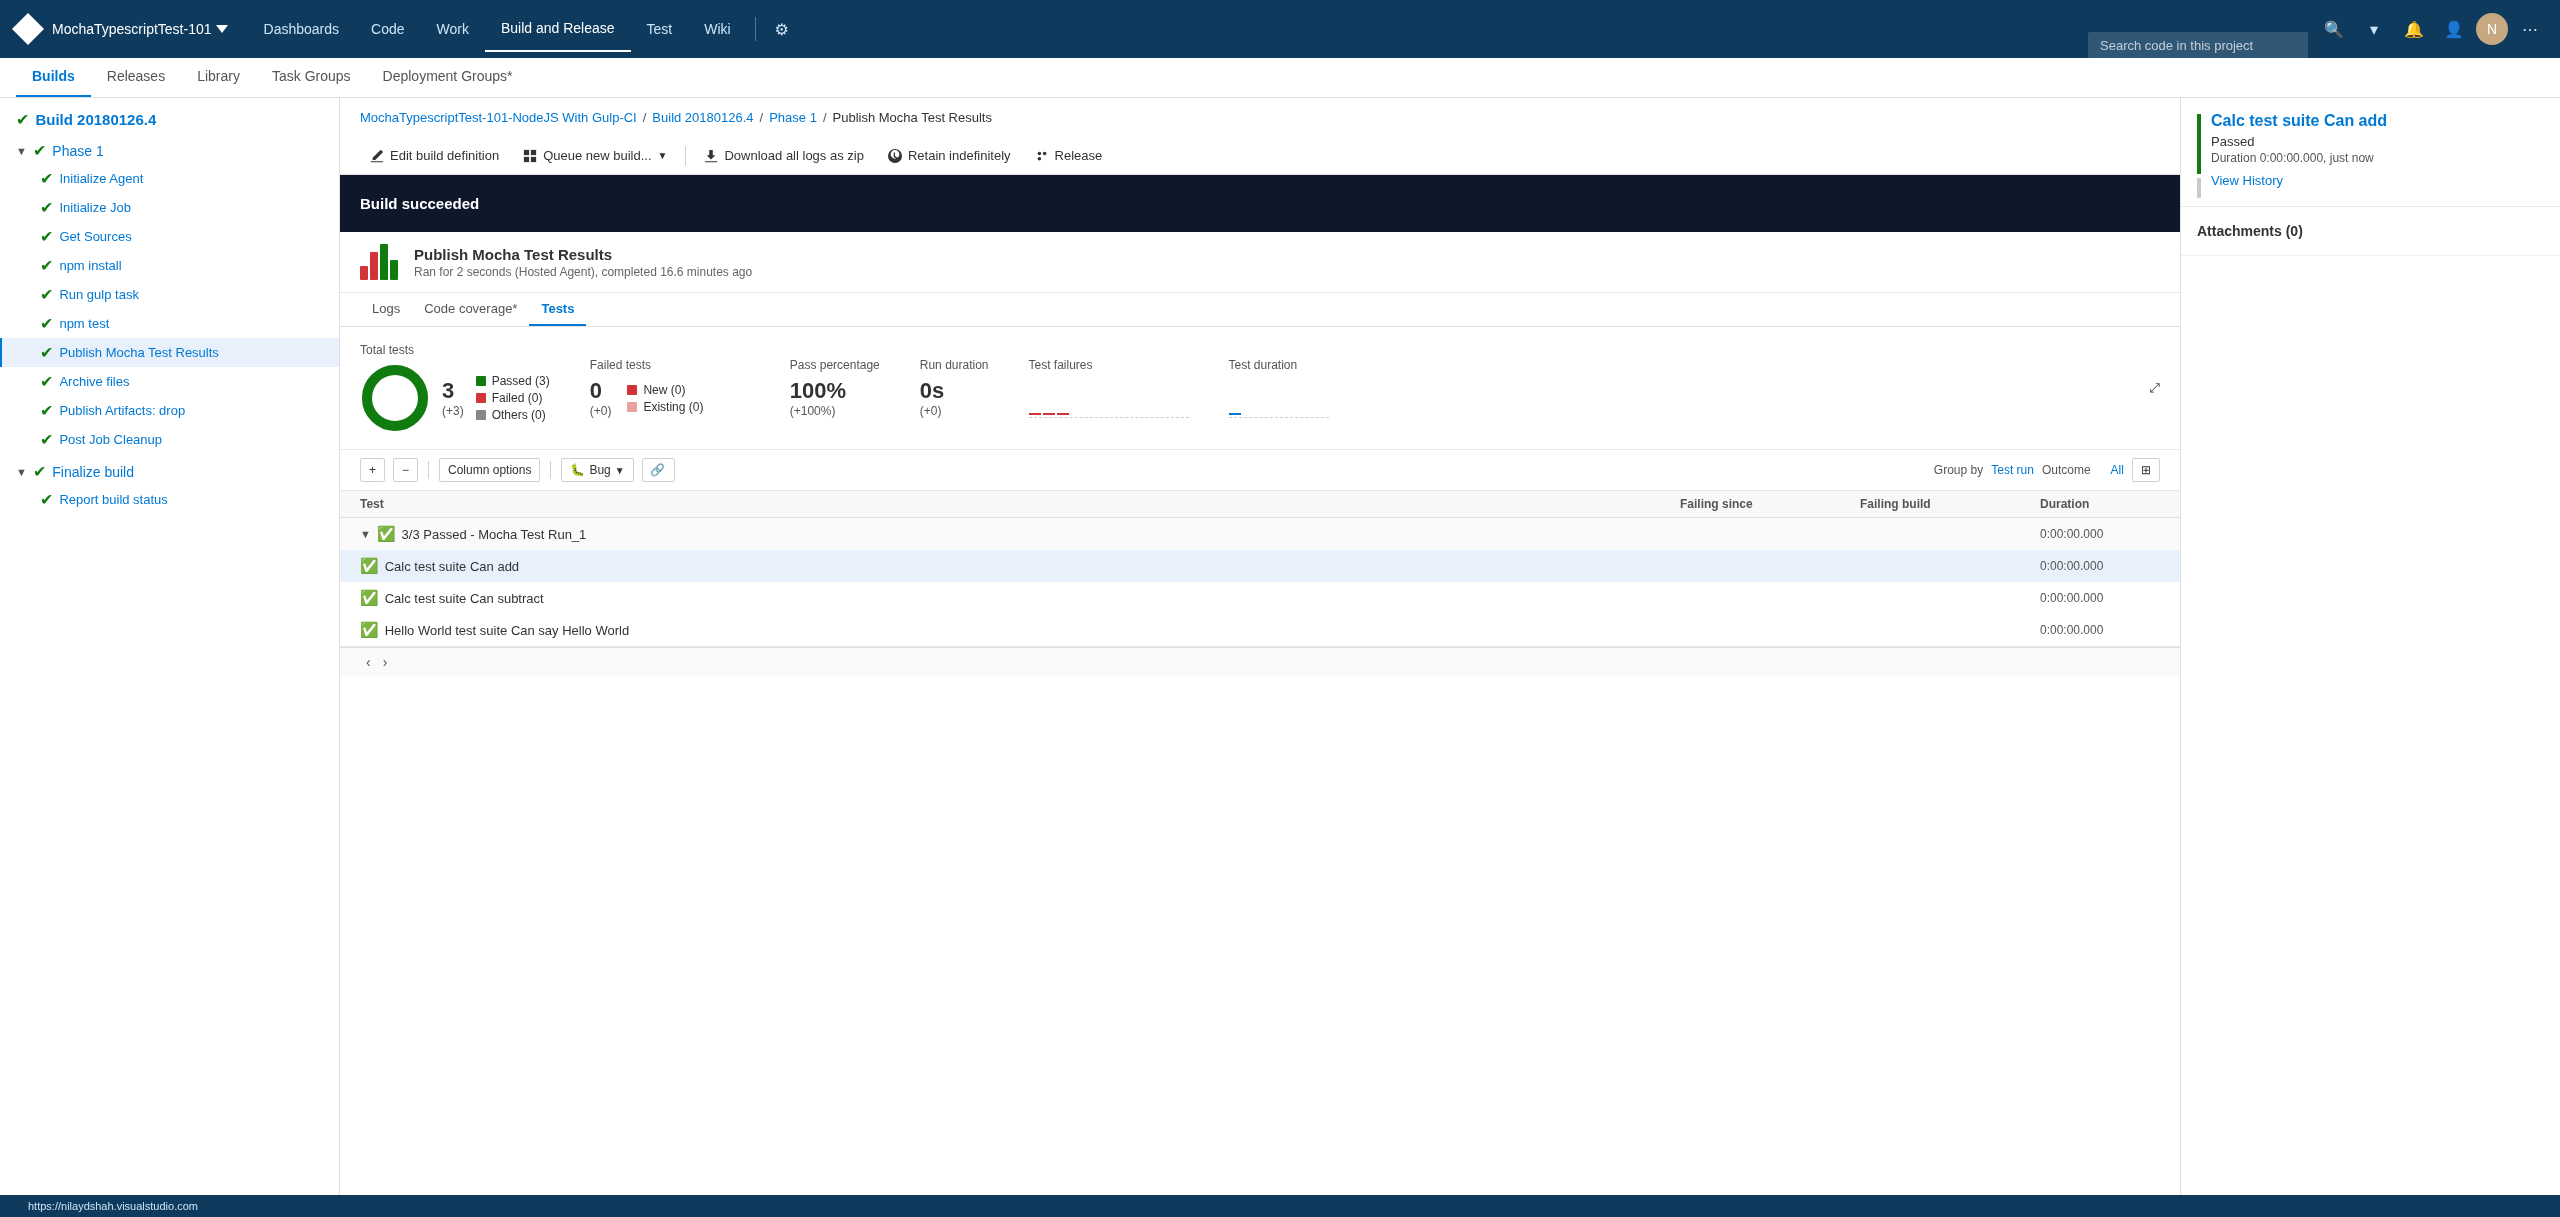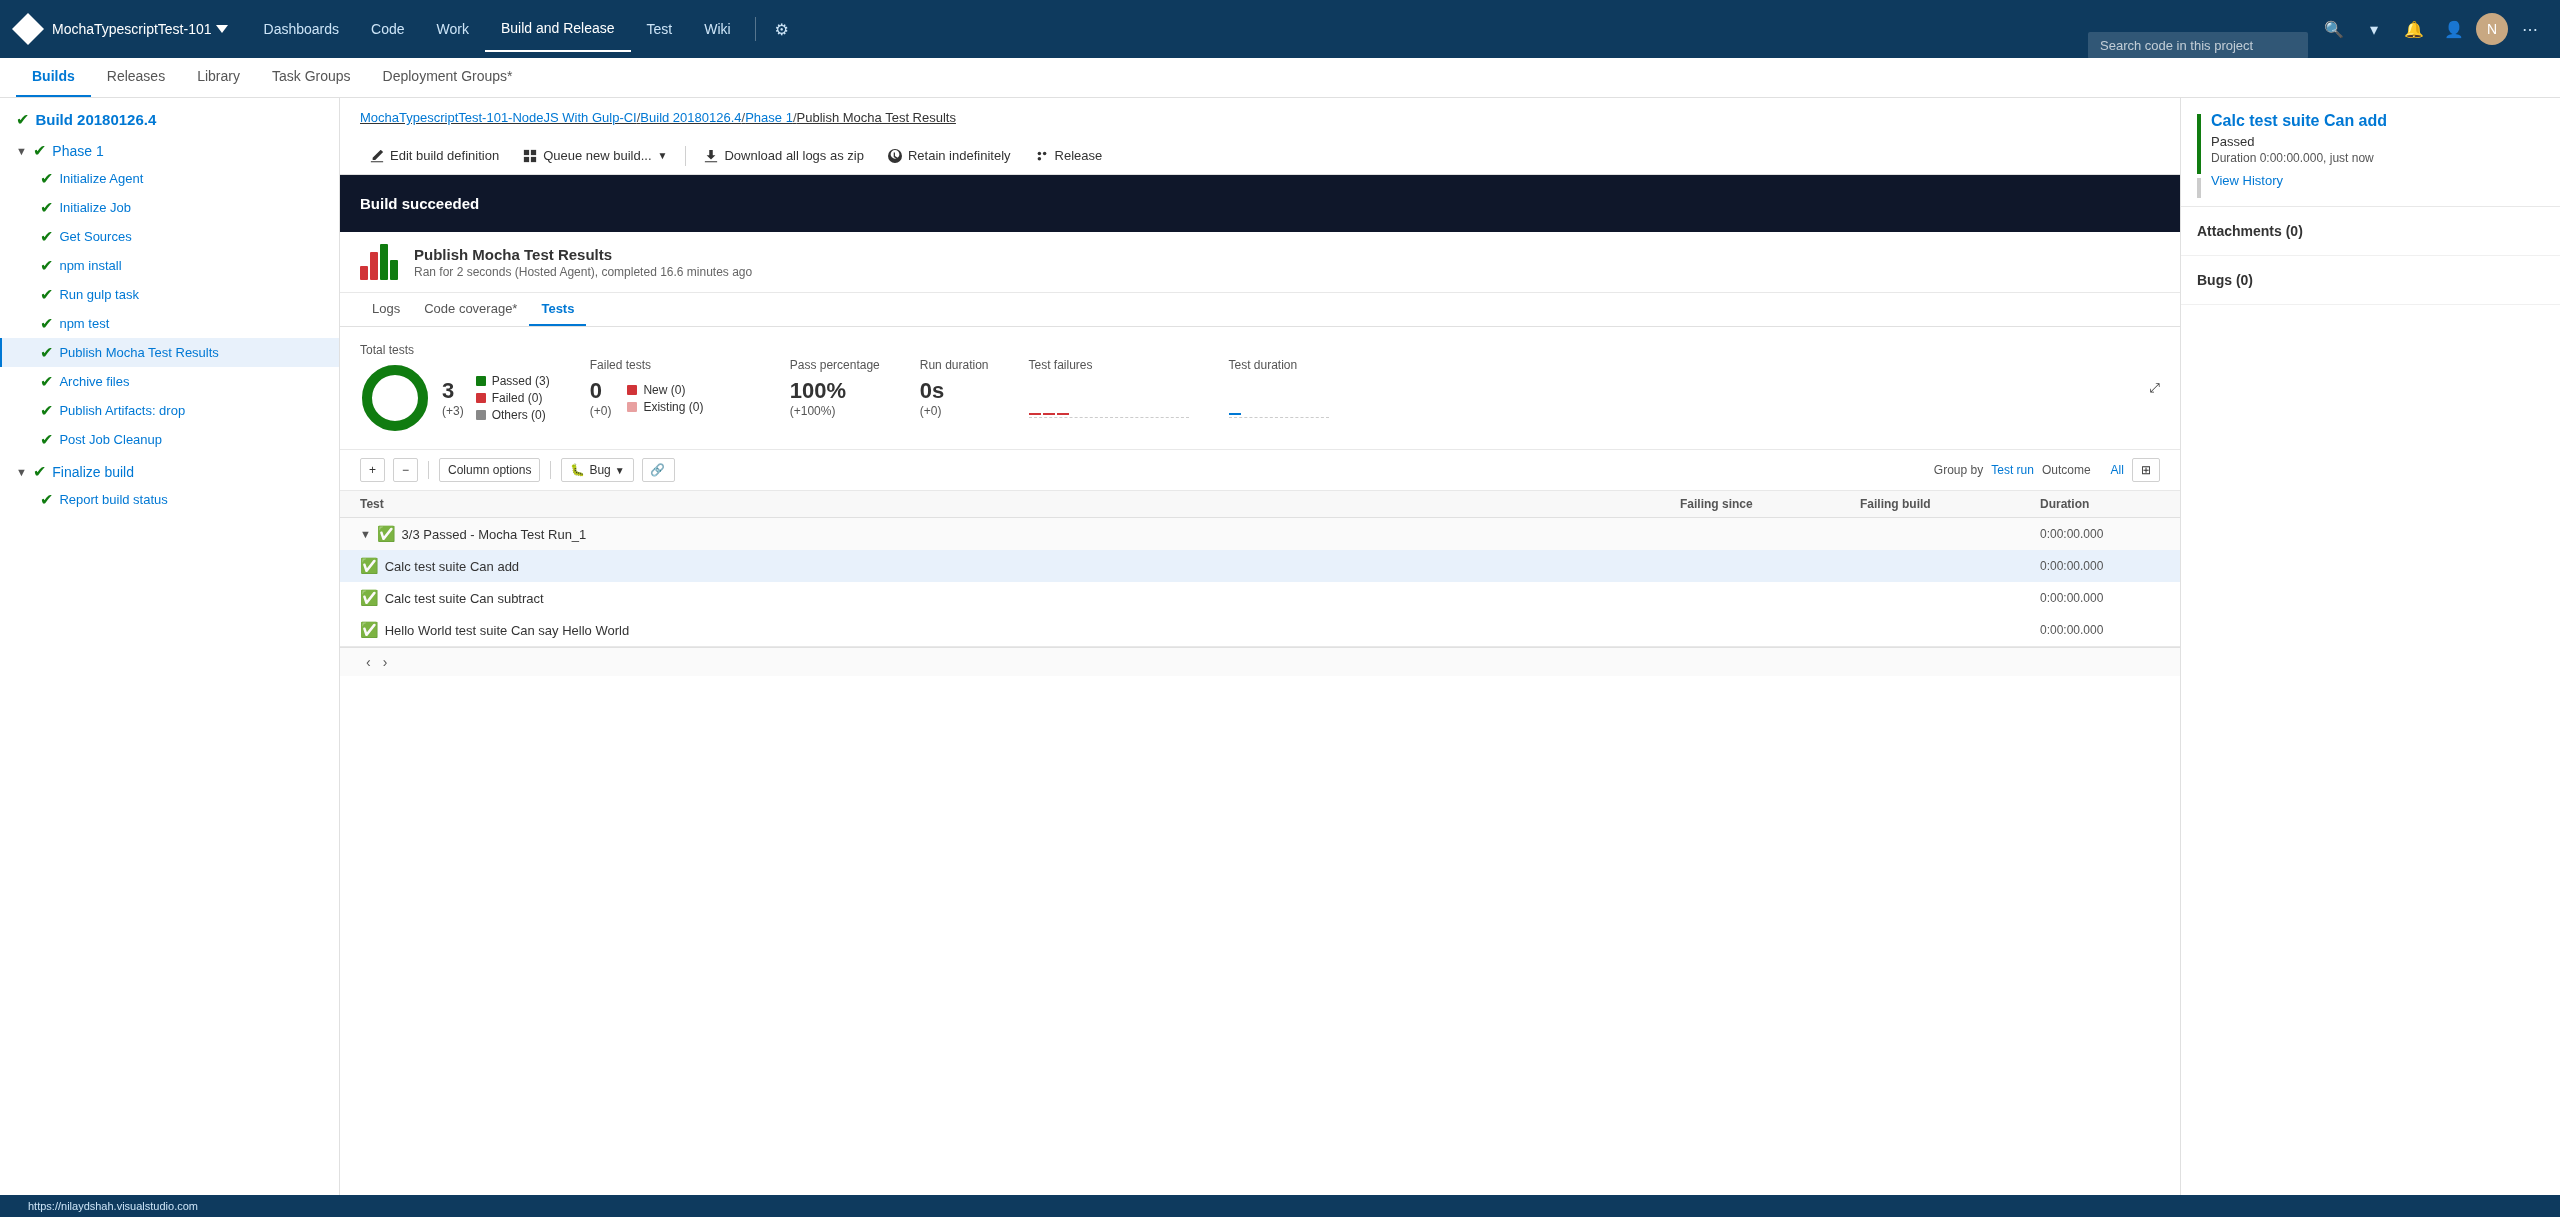--- a/index.html
+++ b/index.html
@@ -180,22 +180,22 @@
       overflow: auto;
       padding: 0;
     }
 
     
     .breadcrumb {
       padding: 12px 20px;
       font-size: 13px;
       display: flex;
       align-items: center;
+      gap: 6px;
       flex-wrap: wrap;
-      text-decoration: underline;
     }
     .breadcrumb a { color: #0078d4; text-decoration: none; }
     .breadcrumb .sep { color: #555; }
     .breadcrumb .current { color: #333; font-weight: 500; }
 
     
     .toolbar {
       padding: 6px 20px;
       display: flex;
       align-items: center;
@@ -745,22 +745,19 @@
       <div>
         <div class="detail-title">Calc test suite Can add</div>
         <div class="detail-status">Passed</div>
         <div class="detail-duration">Duration 0:00:00.000, just now</div>
         <a class="view-history">View History</a>
       </div>
     </div>
     <div class="detail-section">
       <h4>Attachments (0)</h4>
     </div>
-    <div class="detail-section">
-      <h4>Bugs (0)</h4>
-    </div>
   </div>
 
 </div>
 
 <div class="status-bar">
   <span class="status-bar-text">https://nilaydshah.visualstudio.com</span>
 </div>
 
 </body></html>

